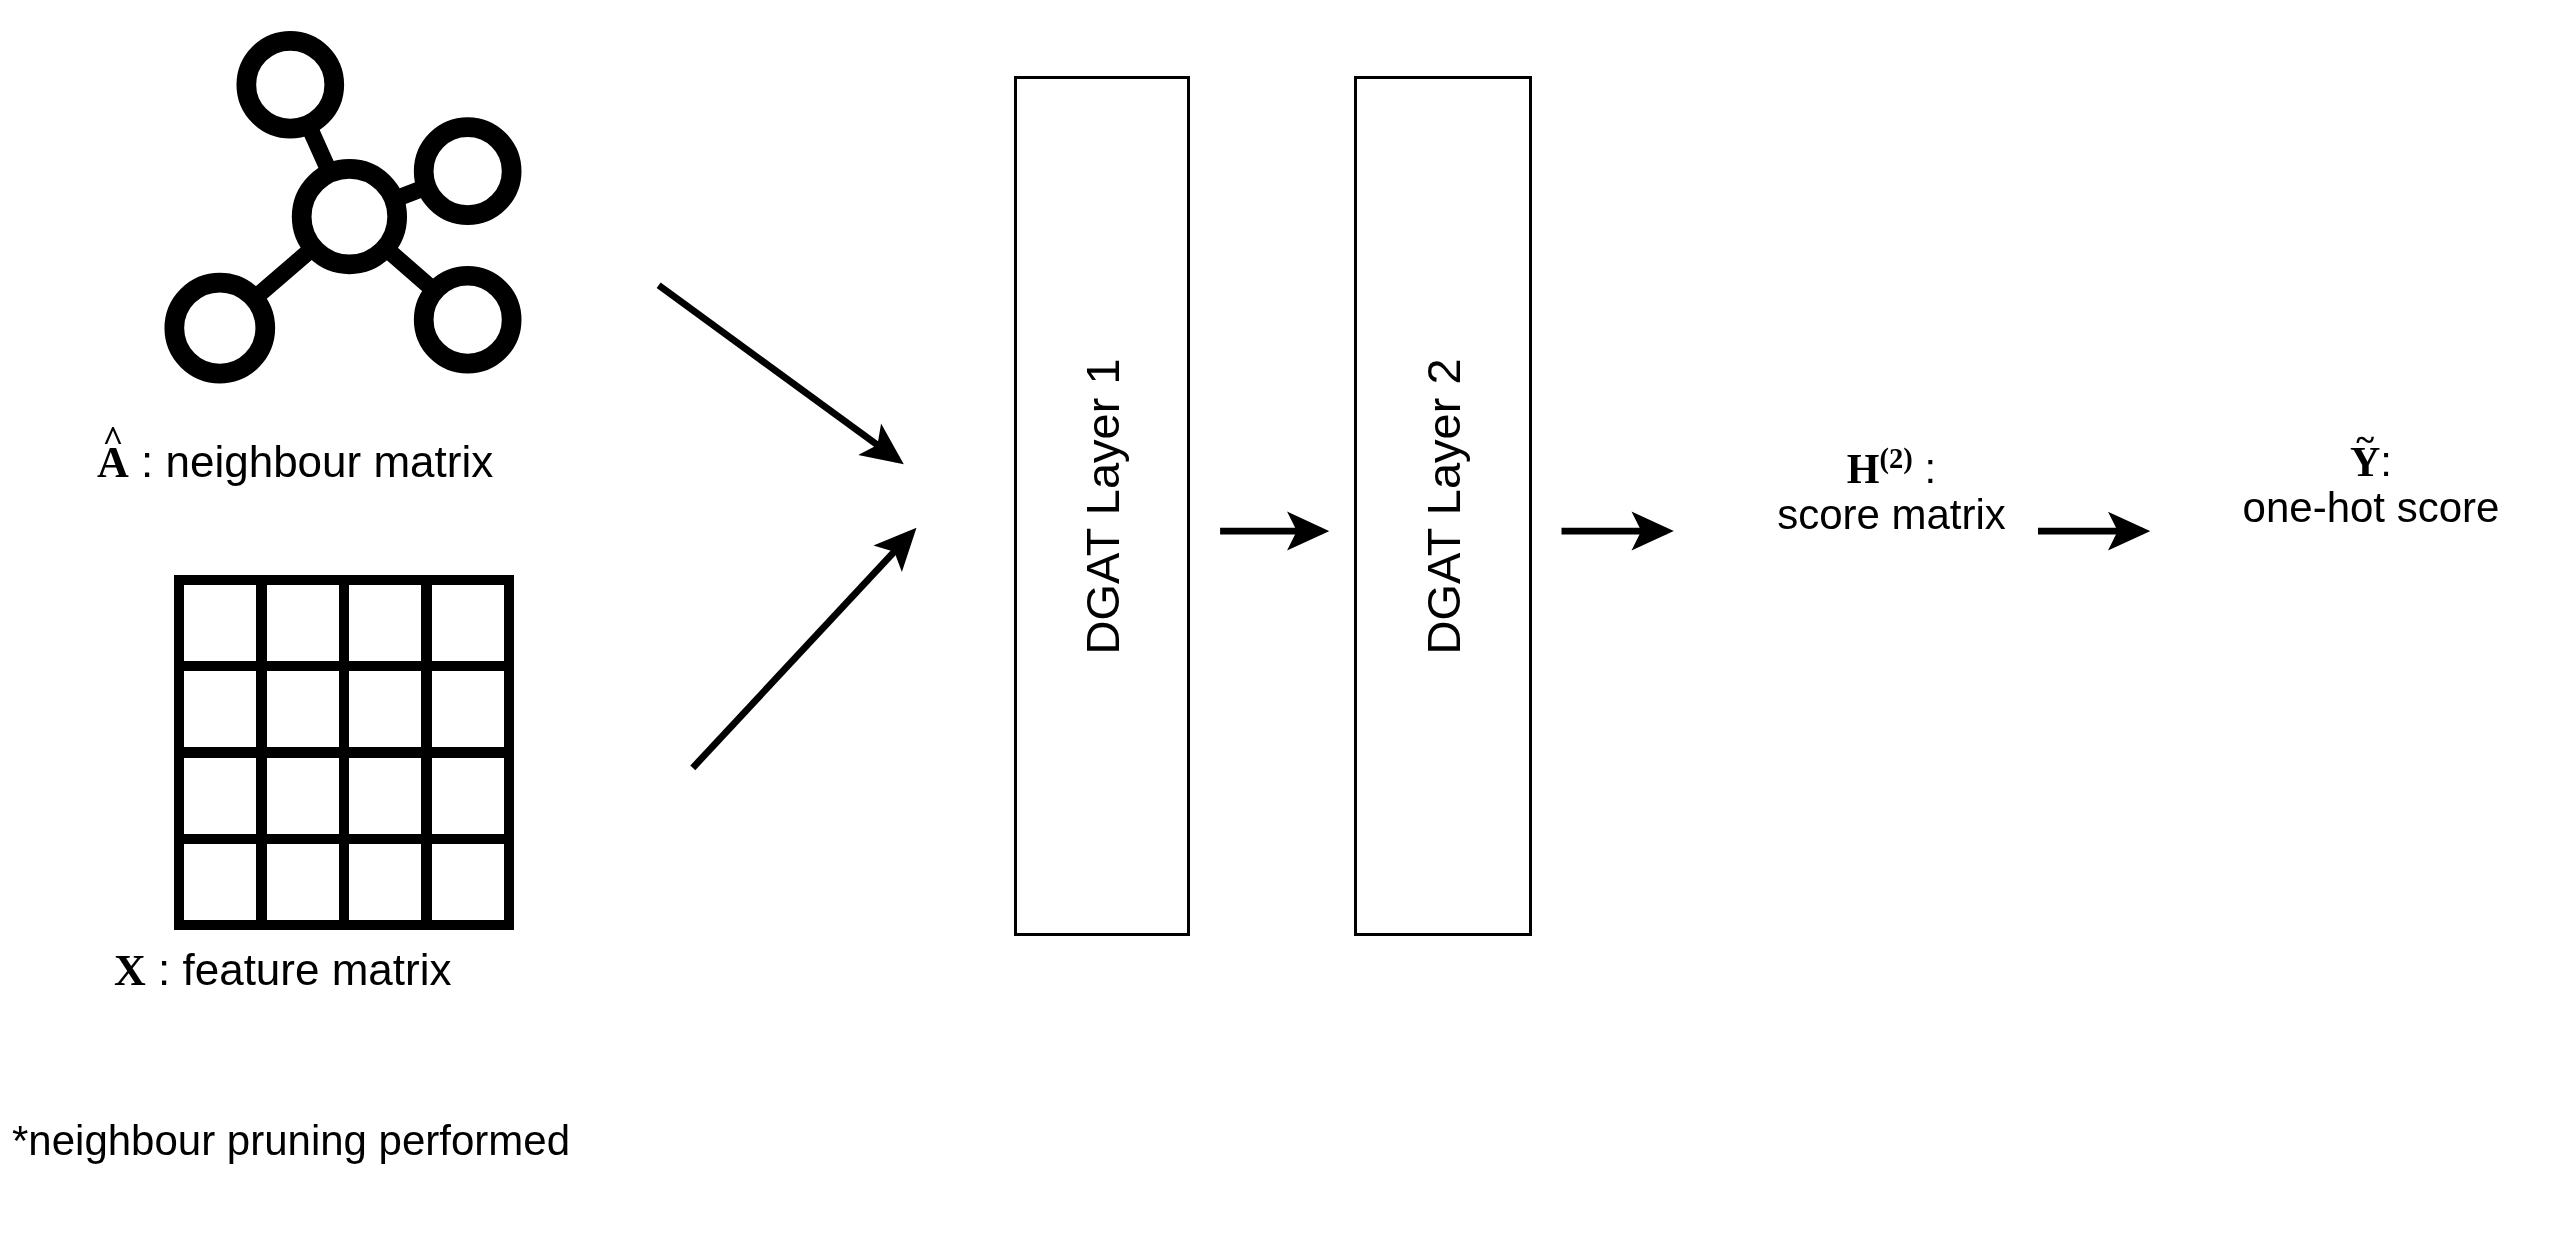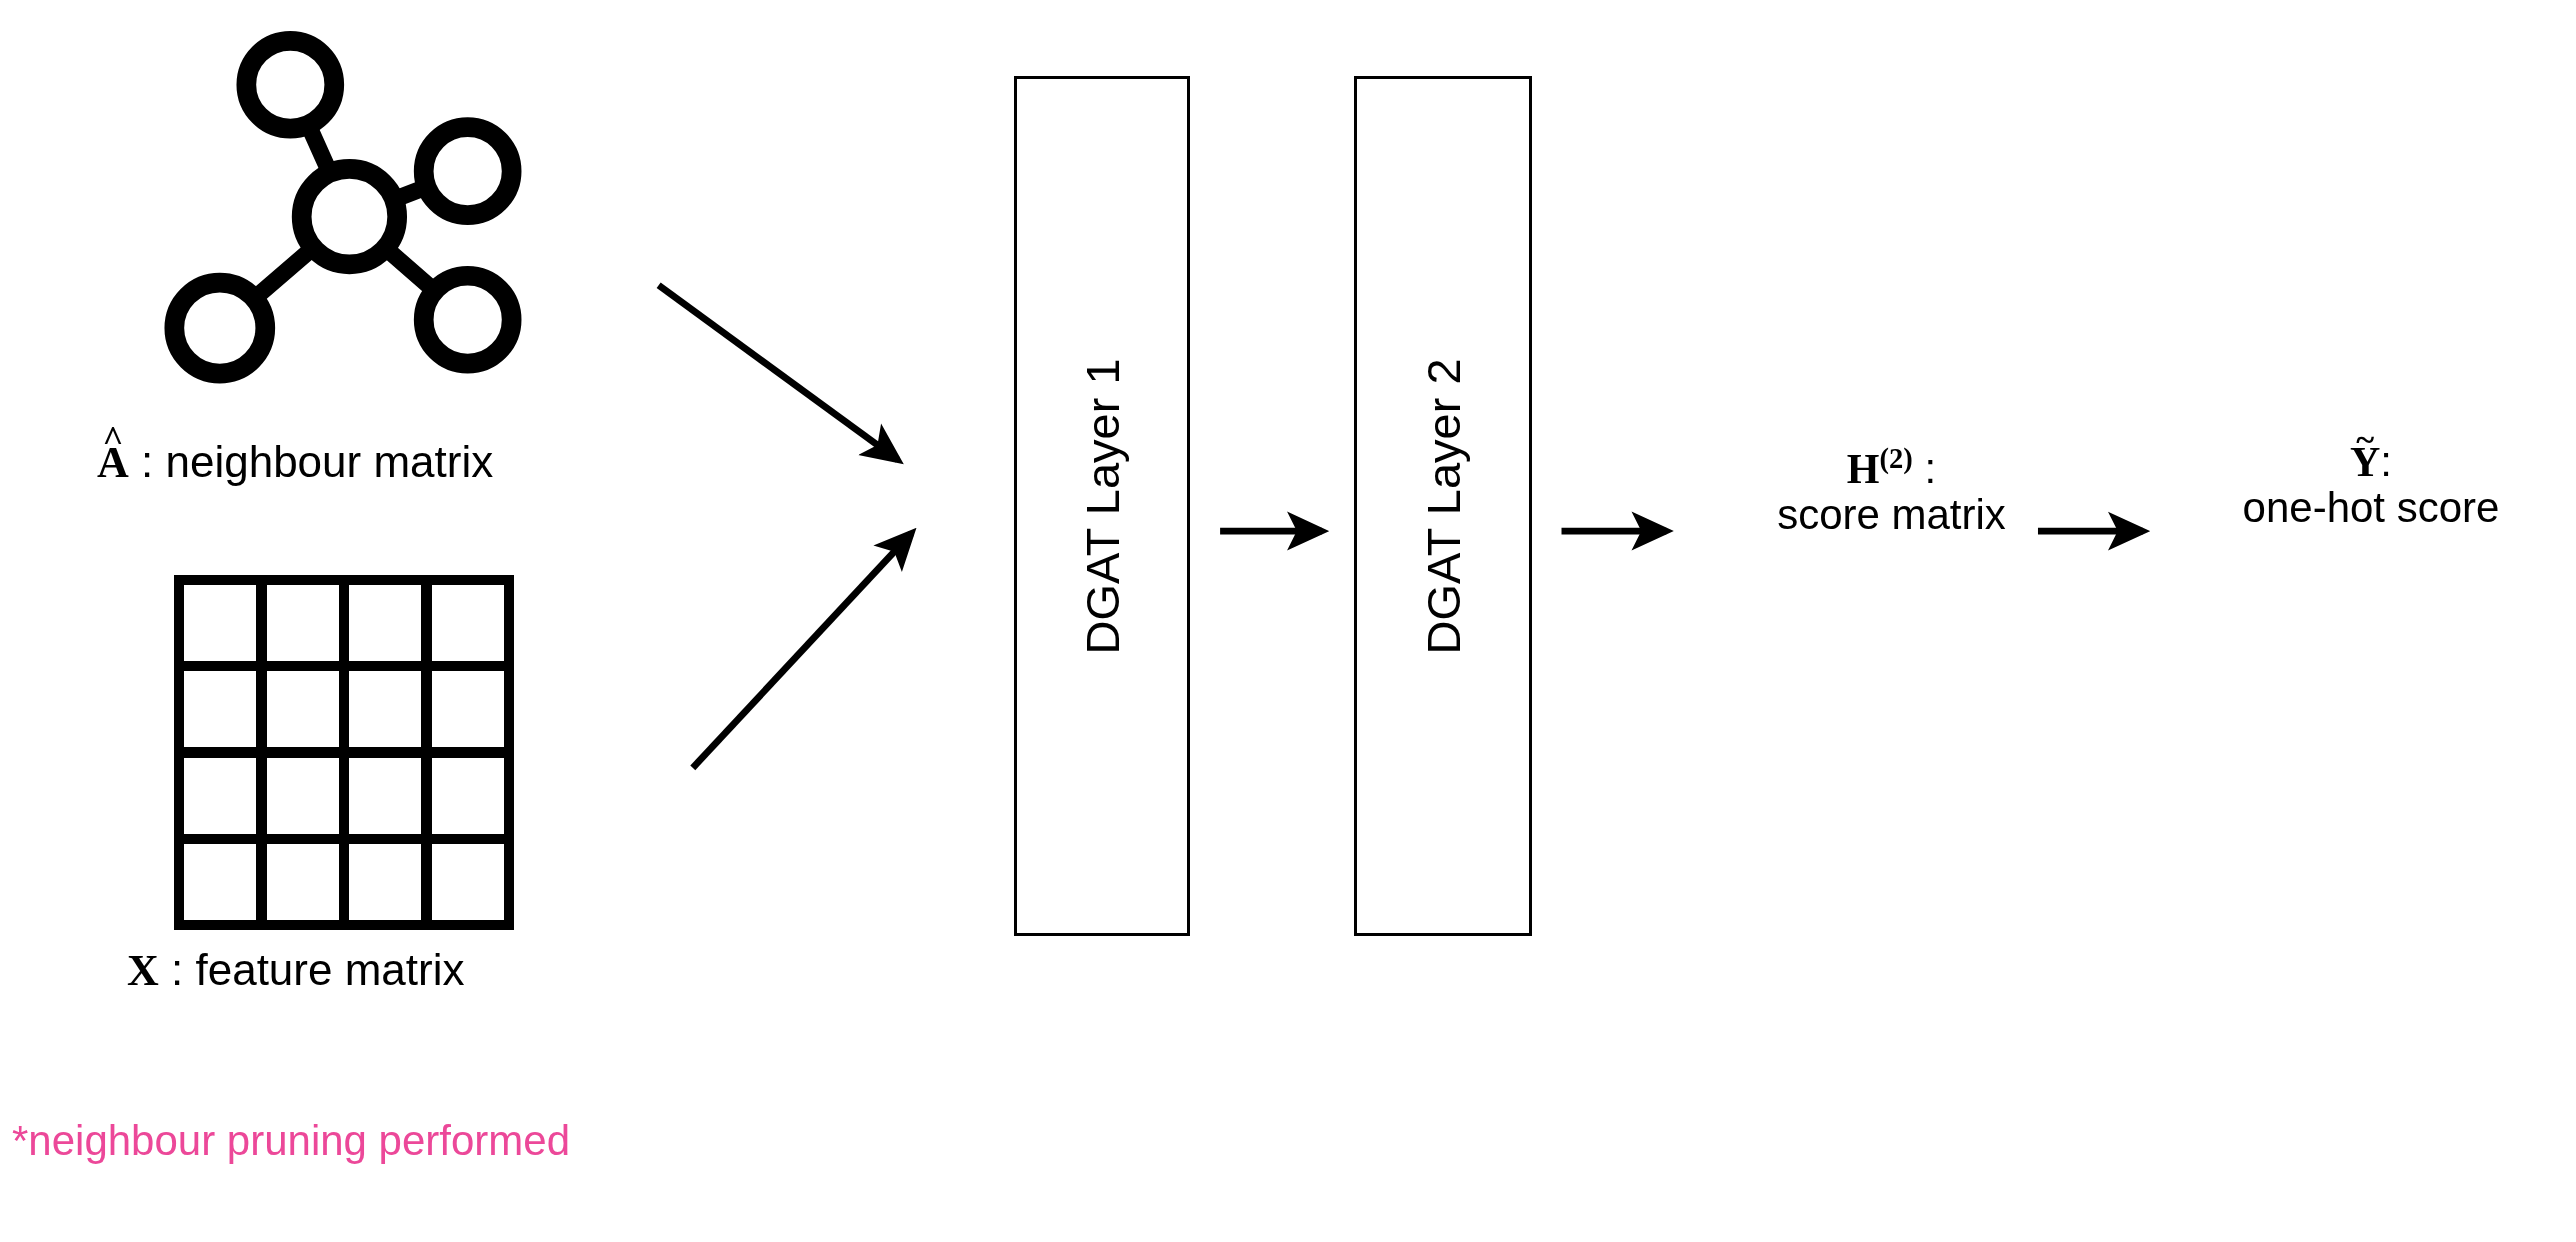--- a/index.html
+++ b/index.html
@@ -78,21 +78,21 @@
   }
   .sup {
     font-family: "Liberation Serif", serif;
     font-weight: bold;
     font-size: 0.68em;
     vertical-align: super;
     line-height: 0;
   }
 
   #adjacency-caption { left: 97px; top: 439px; }
-  #feature-caption   { left: 127px; top: 947px; }
+  #feature-caption   { left: 114px; top: 947px; }
 
   .stacked-caption {
     position: absolute;
     text-align: center;
     white-space: nowrap;
     font-family: "Liberation Sans", sans-serif;
     font-size: 42px;
     line-height: 1.08;
     color: #000000;
   }
@@ -102,21 +102,21 @@
   #score-matrix-caption  { left: 1732px; top: 446px; width: 319px; }
   #one-hot-caption       { left: 2166px; top: 439px; width: 410px; }
 
   #footnote {
     position: absolute;
     left: 12px;
     top: 1117px;
     font-size: 42px;
     white-space: nowrap;
     font-family: "Liberation Sans", sans-serif;
-    color: #ec4899;
+    color: #000000;
   }
 
   
   .layer-box {
     position: absolute;
     border: 3.8px solid #000000;
     background: #ffffff;
     box-sizing: border-box;
     display: flex;
     align-items: center;

